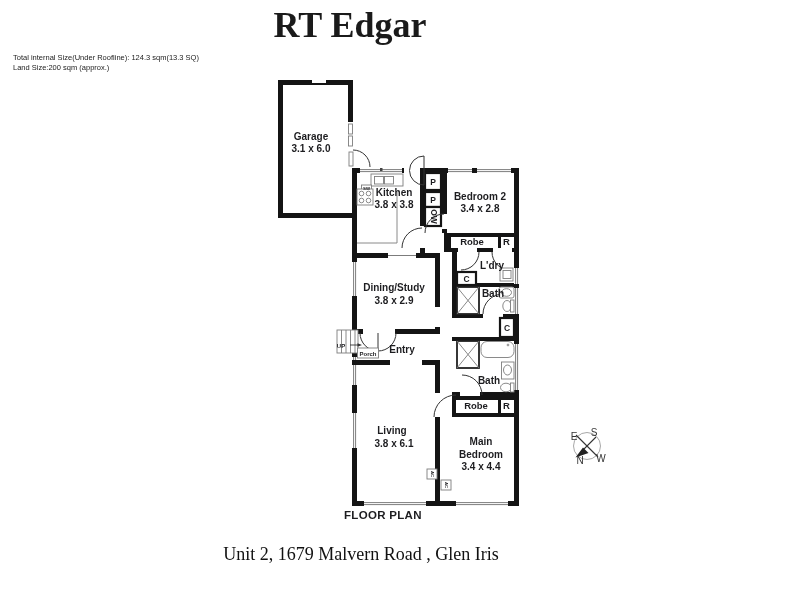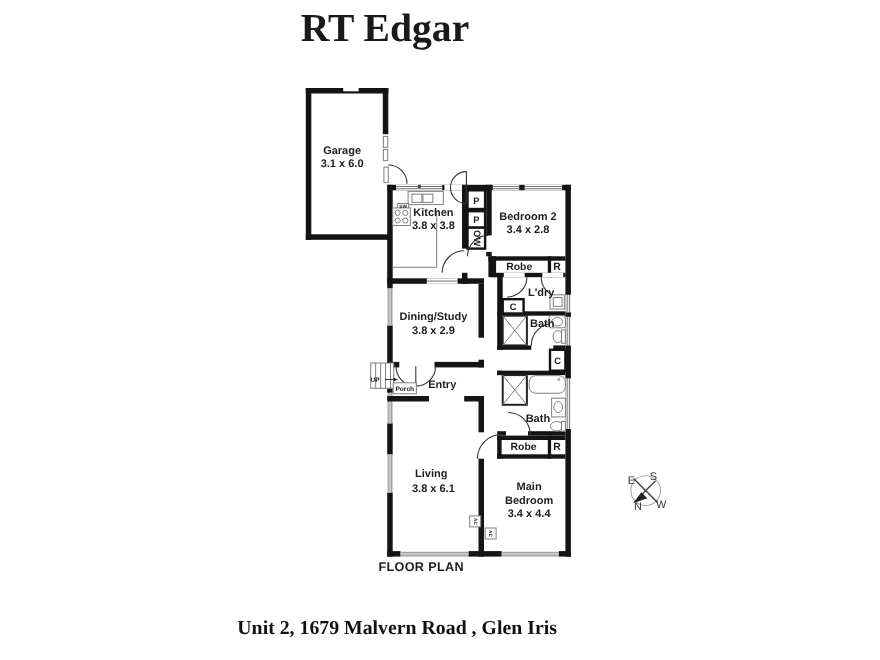--- a/index.html
+++ b/index.html
@@ -1,22 +1,22 @@
 <!DOCTYPE html>
 <html style="--wall: #141414; --ink: #1d1d20; --fixture: #7d7d7d; --window_line: #5a5a5a; --compass_ring: #a8a8a8;"><head>
 <meta charset="utf-8">
 <style>
   html,body{margin:0;padding:0;background:#fff;}
   .page{position:relative;width:800px;height:600px;background:#fff;overflow:hidden;
         font-family:"Liberation Sans",sans-serif;color:var(--ink,#1d1d20);}
   .brand{position:absolute;left:350px;top:4px;transform:translateX(-50%);
          font-family:"Liberation Serif",serif;font-weight:700;font-size:36px;color:#1a1a1a;white-space:nowrap;}
   .sizeinfo{position:absolute;left:13px;top:53px;font-size:7.5px;line-height:9.5px;color:#222;}
-  .address{position:absolute;left:361px;top:560px;transform:translateX(-50%);
-           font-family:"Liberation Serif",serif;font-weight:700;font-size:18px;color:#111;white-space:nowrap;}
+  .address{position:absolute;left:361px;top:544px;transform:translateX(-50%);
+           font-family:"Liberation Serif",serif;font-weight:400;font-size:18px;color:#111;white-space:nowrap;}
   .disclaimer{position:absolute;left:400px;top:571px;transform:translateX(-50%);
               font-size:7.5px;color:#222;white-space:nowrap;}
   svg{position:absolute;left:0;top:0;}
   .wall{fill:var(--wall,#141414);}
   .wht{fill:#fff;}
   .cup{fill:#fff;stroke:var(--wall,#141414);stroke-width:2.2;}
   .door{fill:none;stroke:#333;stroke-width:1;}
   .fx{fill:#fff;stroke:var(--fixture,#7d7d7d);stroke-width:.9;}
   .fxl{fill:none;stroke:var(--fixture,#7d7d7d);stroke-width:.9;}
   .shower{fill:#fff;stroke:#222;stroke-width:1.8;}
@@ -29,20 +29,24 @@
   .tiny{font-size:4.3px;font-weight:600;text-anchor:middle;}
   .fp{font-size:11.5px;font-weight:800;letter-spacing:.3px;}
   .cmp{font-size:10px;text-anchor:middle;fill:#333;}
 </style>
 </head>
 <body>
 
 <div class="page">
 
   <div class="brand">RT Edgar</div>
+  <div class="sizeinfo">
+    <div>Total internal Size(Under Roofline): 124.3 sqm(13.3 SQ)</div>
+    <div>Land Size:200 sqm (approx.)</div>
+  </div>
 
   <svg width="800" height="600" viewBox="0 0 800 600">
 
     <g>
       <rect class="wall" x="278" y="80" width="75" height="5"></rect>
       <rect class="wht" x="312" y="80" width="14" height="3"></rect>
       <rect class="wall" x="278" y="80" width="5" height="138"></rect>
       <rect class="wall" x="278" y="213" width="75" height="5"></rect>
       <rect class="wall" x="348" y="80" width="5" height="42"></rect>
       <g>

